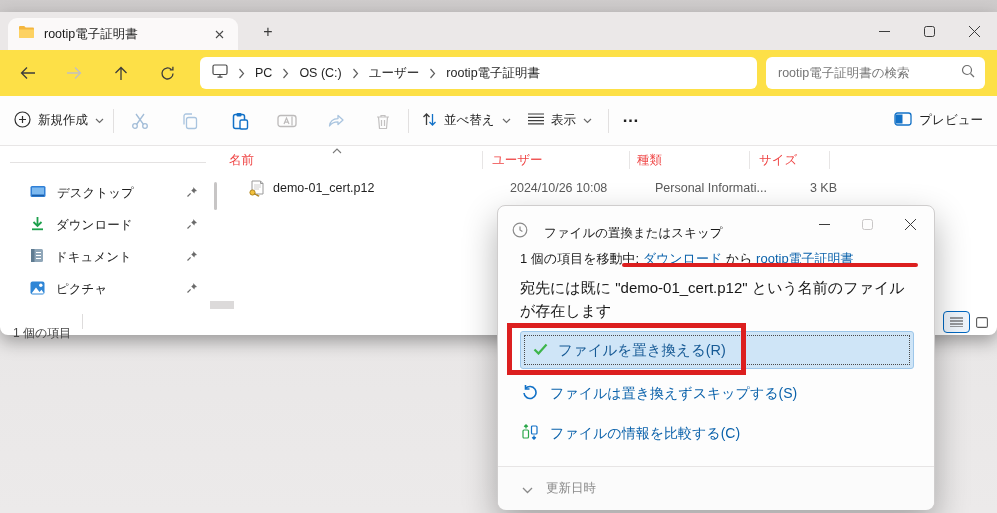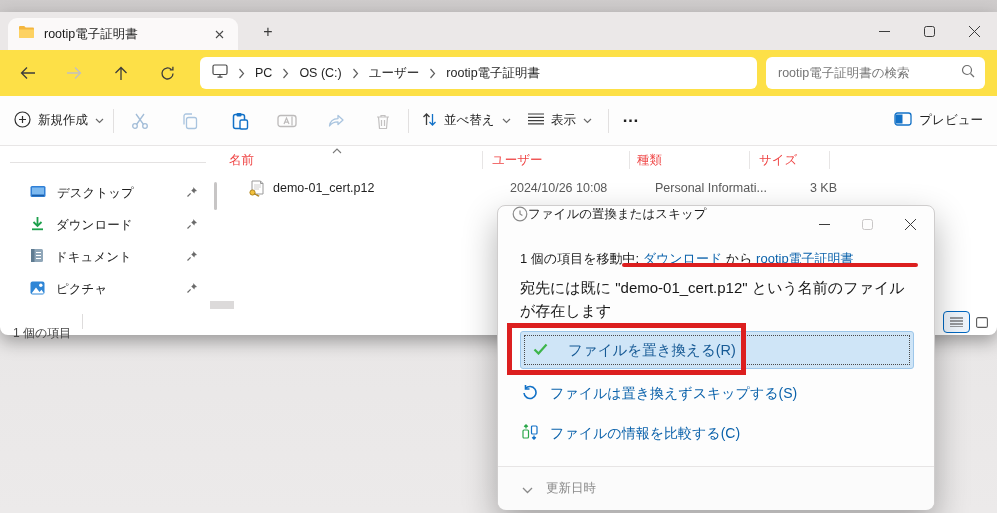--- a/index.html
+++ b/index.html
@@ -63,31 +63,31 @@
   .statusbar .count { position:absolute; left:13px; top:15px; }
   .statusbar .sdiv { position:absolute; left:82px; top:4px; width:1px; height:15px; background:#dedcdc; }
   .view-btn { position:absolute; top:1px; width:27px; height:22px; display:flex; align-items:center;
     justify-content:center; border-radius:4px; }
   .view-btn.sel { border:1px solid #0067c0; background:#eef5fc; }
   .hscroll-thumb { position:absolute; left:210px; top:-9px; width:24px; height:8px; background:#dcdada; }
 
   
   .dialog { position:absolute; left:497px; top:193px; width:438px; height:305px; background:#fdfdfd;
     border:1px solid #cfcdcd; border-radius:8px; box-shadow:0 14px 34px rgba(0,0,0,.3); z-index:10; }
-  .dlg-titlebar { position:absolute; left:0; top:0; width:100%; height:36px; display:flex; align-items:flex-start;
-    padding-left:14px; gap:0; }
+  .dlg-titlebar { position:absolute; left:0; top:0; width:100%; height:36px; display:flex; align-items:flex-end;
+    padding-left:14px; gap:16px; }
   .dlg-title { font-size:12.5px; color:#1a1a1a; }
   .dlg-controls { position:absolute; right:2px; top:0; height:36px; display:flex; }
   .dlg-controls .wc { width:43px; height:36px; display:flex; align-items:center; justify-content:center; }
   .dlg-line1 { position:absolute; left:22px; top:44px; font-size:13px; white-space:nowrap; }
   .dlg-line1 a { color:#0b62ab; text-decoration:none; }
   .dlg-body { position:absolute; left:22px; top:70px; width:398px; font-size:15px; line-height:23px; color:#161616; }
   .replace-btn { position:absolute; left:22px; top:125px; width:394px; height:38px; background:#cfe5f7;
     border:1px solid #9ec7ea; border-radius:3px; outline:1px dotted #4a4a4a; outline-offset:-5px;
-    display:flex; align-items:center; gap:20px; padding-left:12px; }
+    display:flex; align-items:center; gap:10px; padding-left:12px; }
   .replace-label { font-size:14.5px; color:#175a95; }
   .cmd-row { position:absolute; left:24px; height:24px; display:flex; align-items:center; gap:12px; }
   .cmd-label { font-size:14px; color:#0b62ab; }
   .dlg-div { position:absolute; left:0; top:260px; width:100%; height:1px; background:#e7e5e5; }
   .dlg-footer { position:absolute; left:0; top:261px; width:100%; height:43px; background:#fbfbfb;
     border-radius:0 0 8px 8px; display:flex; align-items:center; gap:13px; padding-left:24px; }
   .details-label { font-size:12.5px; color:#8a8a8a; }
 
   
   .anno-underline { position:absolute; left:622px; top:251px; width:296px; height:4px;

